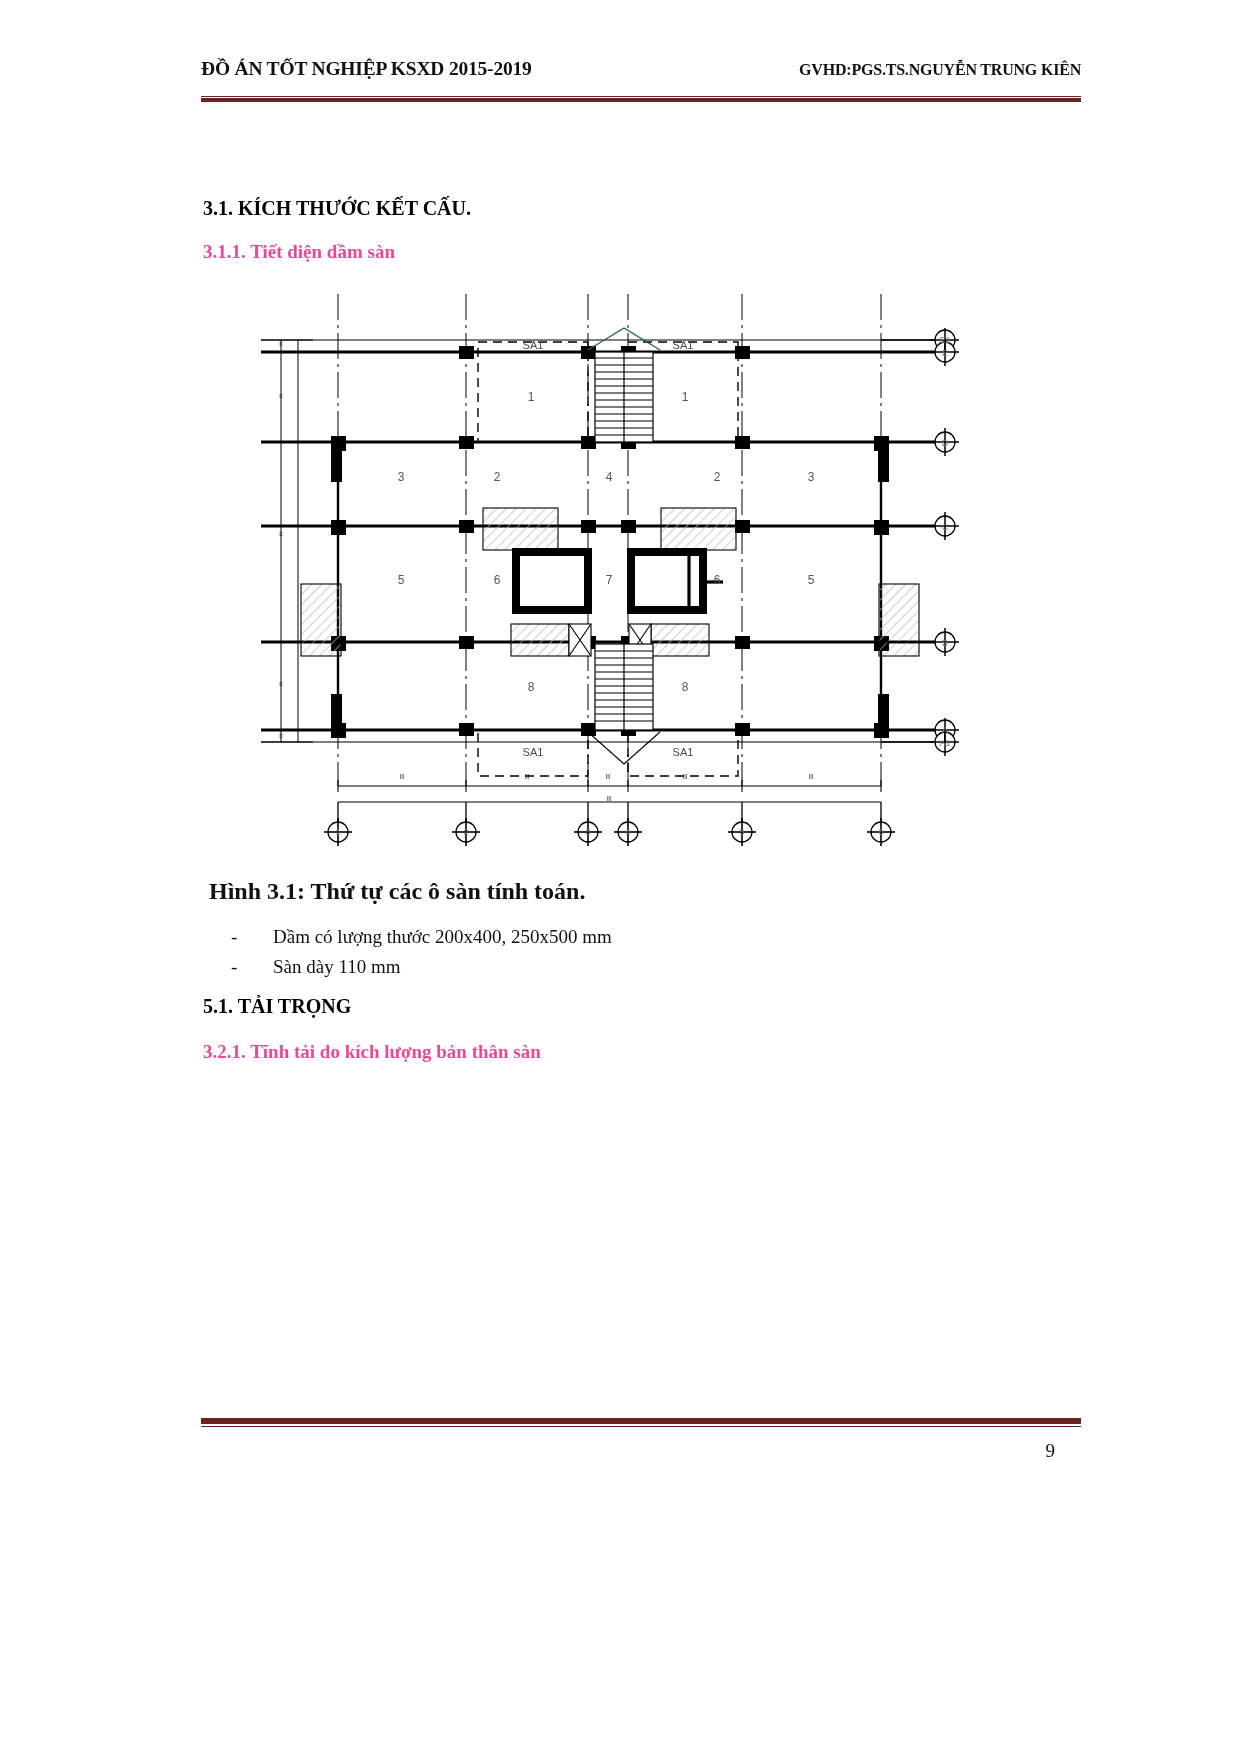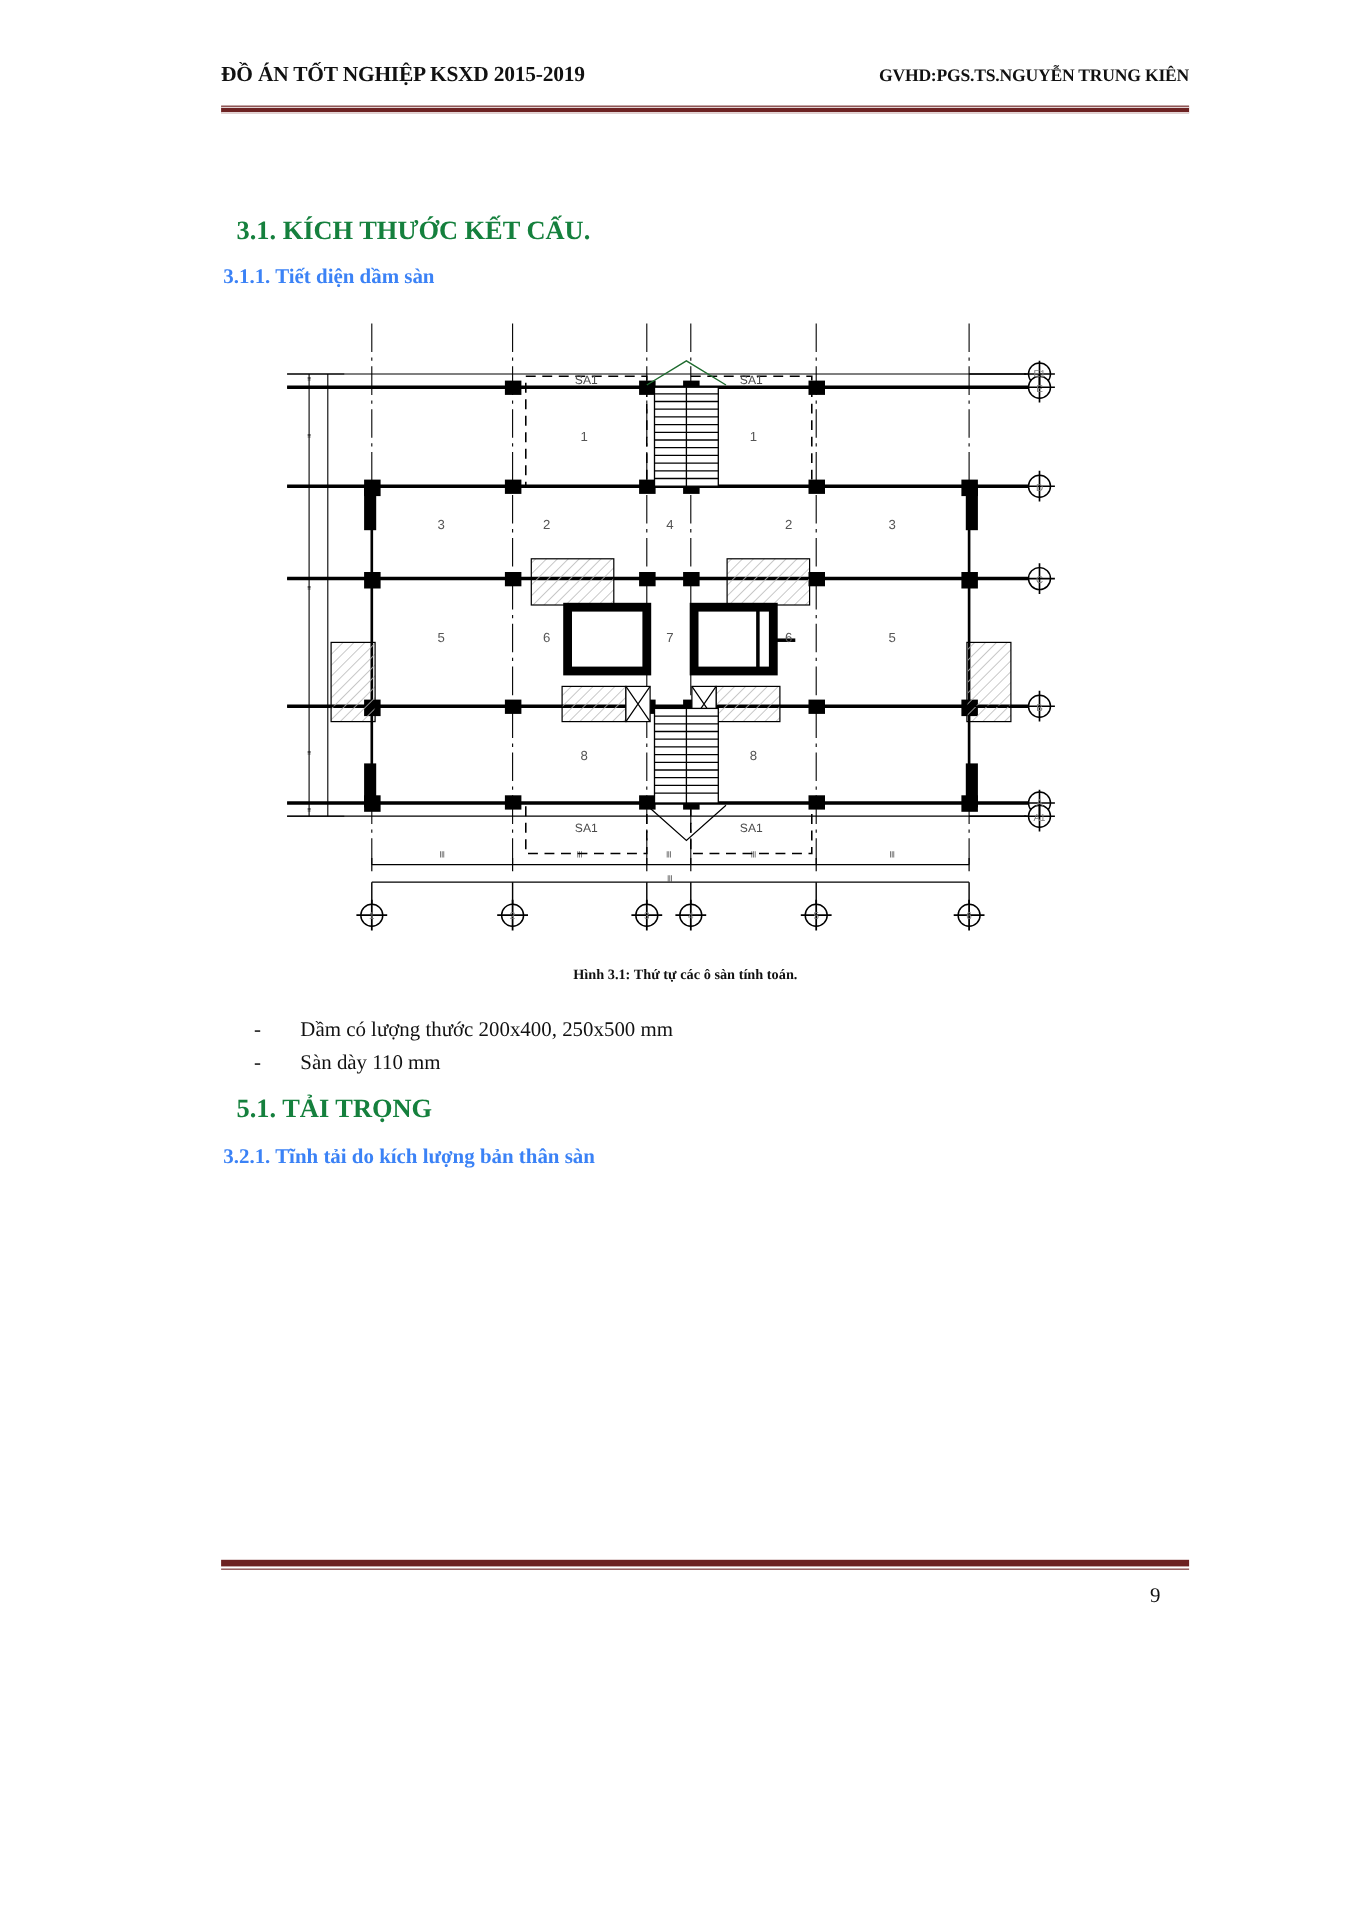--- a/index.html
+++ b/index.html
@@ -46,34 +46,34 @@
     font-size:19px; color:#111;
   }
 
   
   .chapter-title {
     position:absolute; left:180px; top:135px; width:880px;
     text-align:center; font-weight:bold; font-size:27px;
     color:#18365a; letter-spacing:0.4px;
   }
   .h2 {
-    position:absolute; left:194px; font-weight:bold; font-size:24px; color:#15803d;
+    position:absolute; left:182px; font-weight:bold; font-size:20px; color:#000000;
   }
   .h3 {
-    position:absolute; left:182px; font-weight:bold; font-size:19px; color:#3b82f6;
+    position:absolute; left:182px; font-weight:bold; font-size:19px; color:#ec4899;
   }
   #sec31  { top:197px; }
   #sec311 { top:241px; }
   #sec32  { top:995px; }
   #sec321 { top:1041px; }
 
   
   .figure-caption {
-    position:absolute; left:162px; top:878px; width:880px;
-    text-align:center; font-weight:bold; font-size:13px; color:#111;
+    position:absolute; left:188px; top:878px; width:880px;
+    font-weight:bold; font-size:24px; color:#111;
   }
 
   
   .bullets { position:absolute; left:210px; top:922px; width:760px; }
   .bullet-row { display:flex; font-size:19px; color:#111; line-height:30px; }
   .bullet-dash { width:42px; flex:none; }
   .bullet-text { flex:1; }
 
   
   .drawing {

